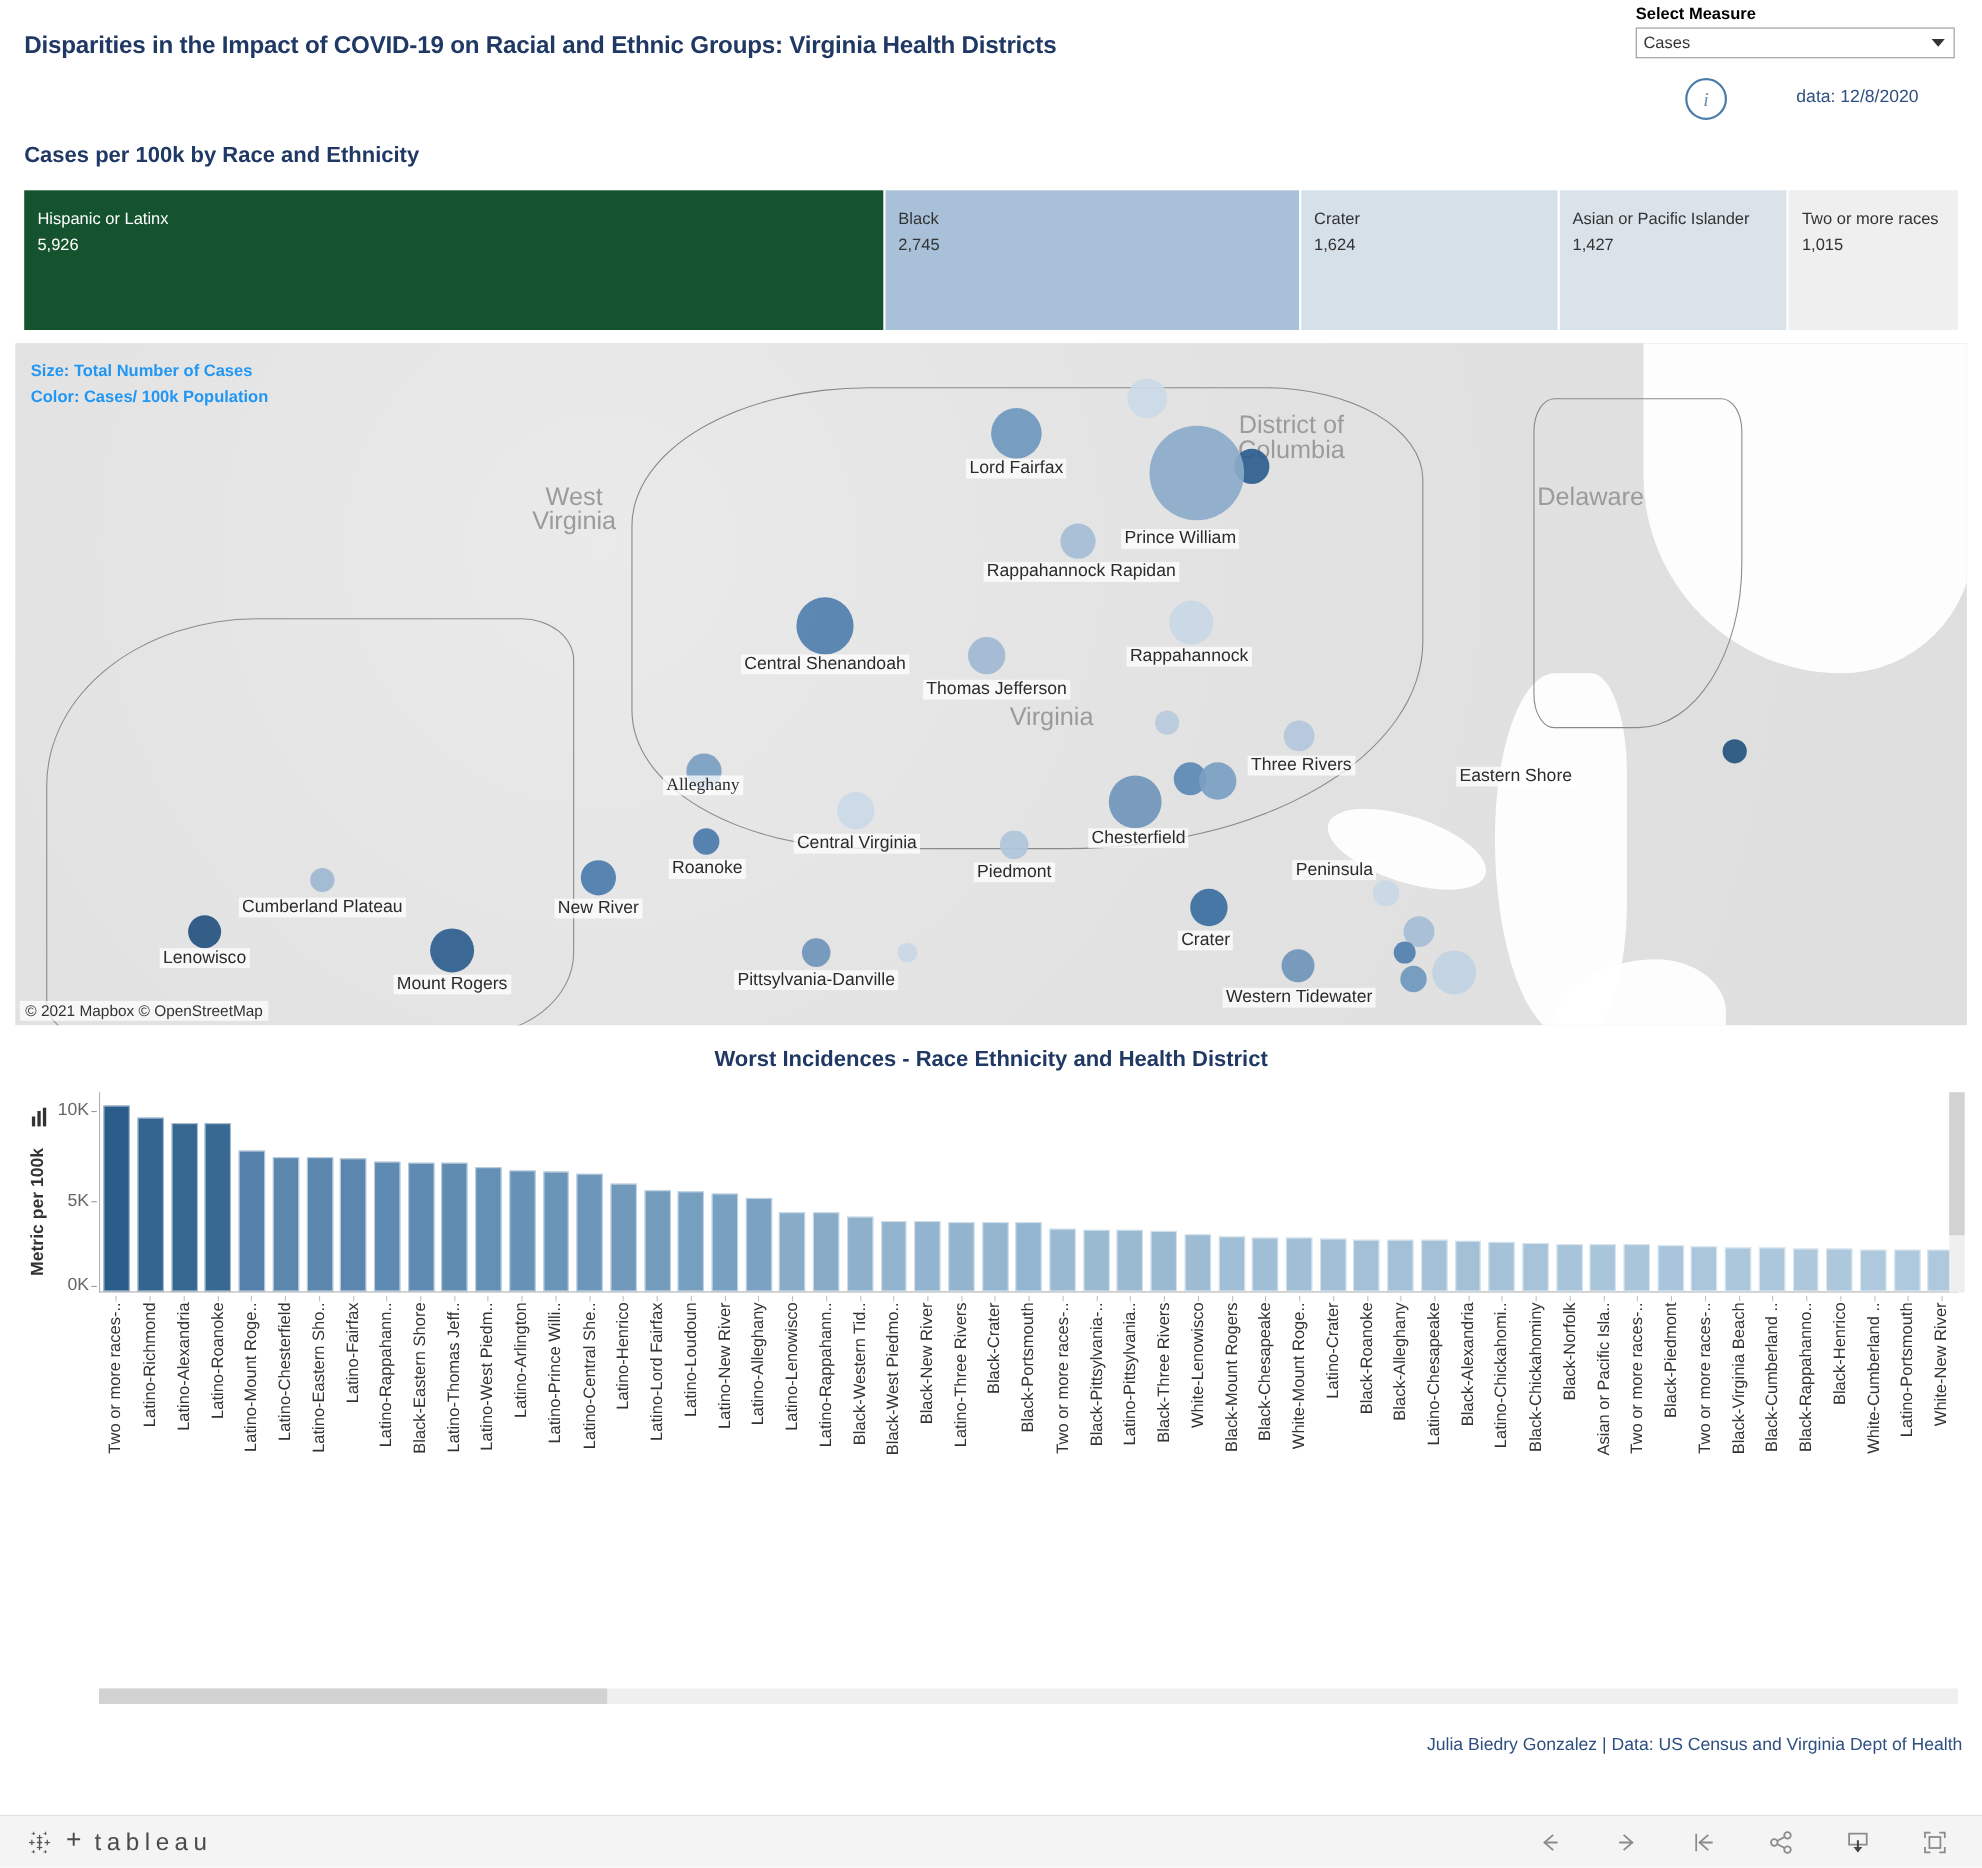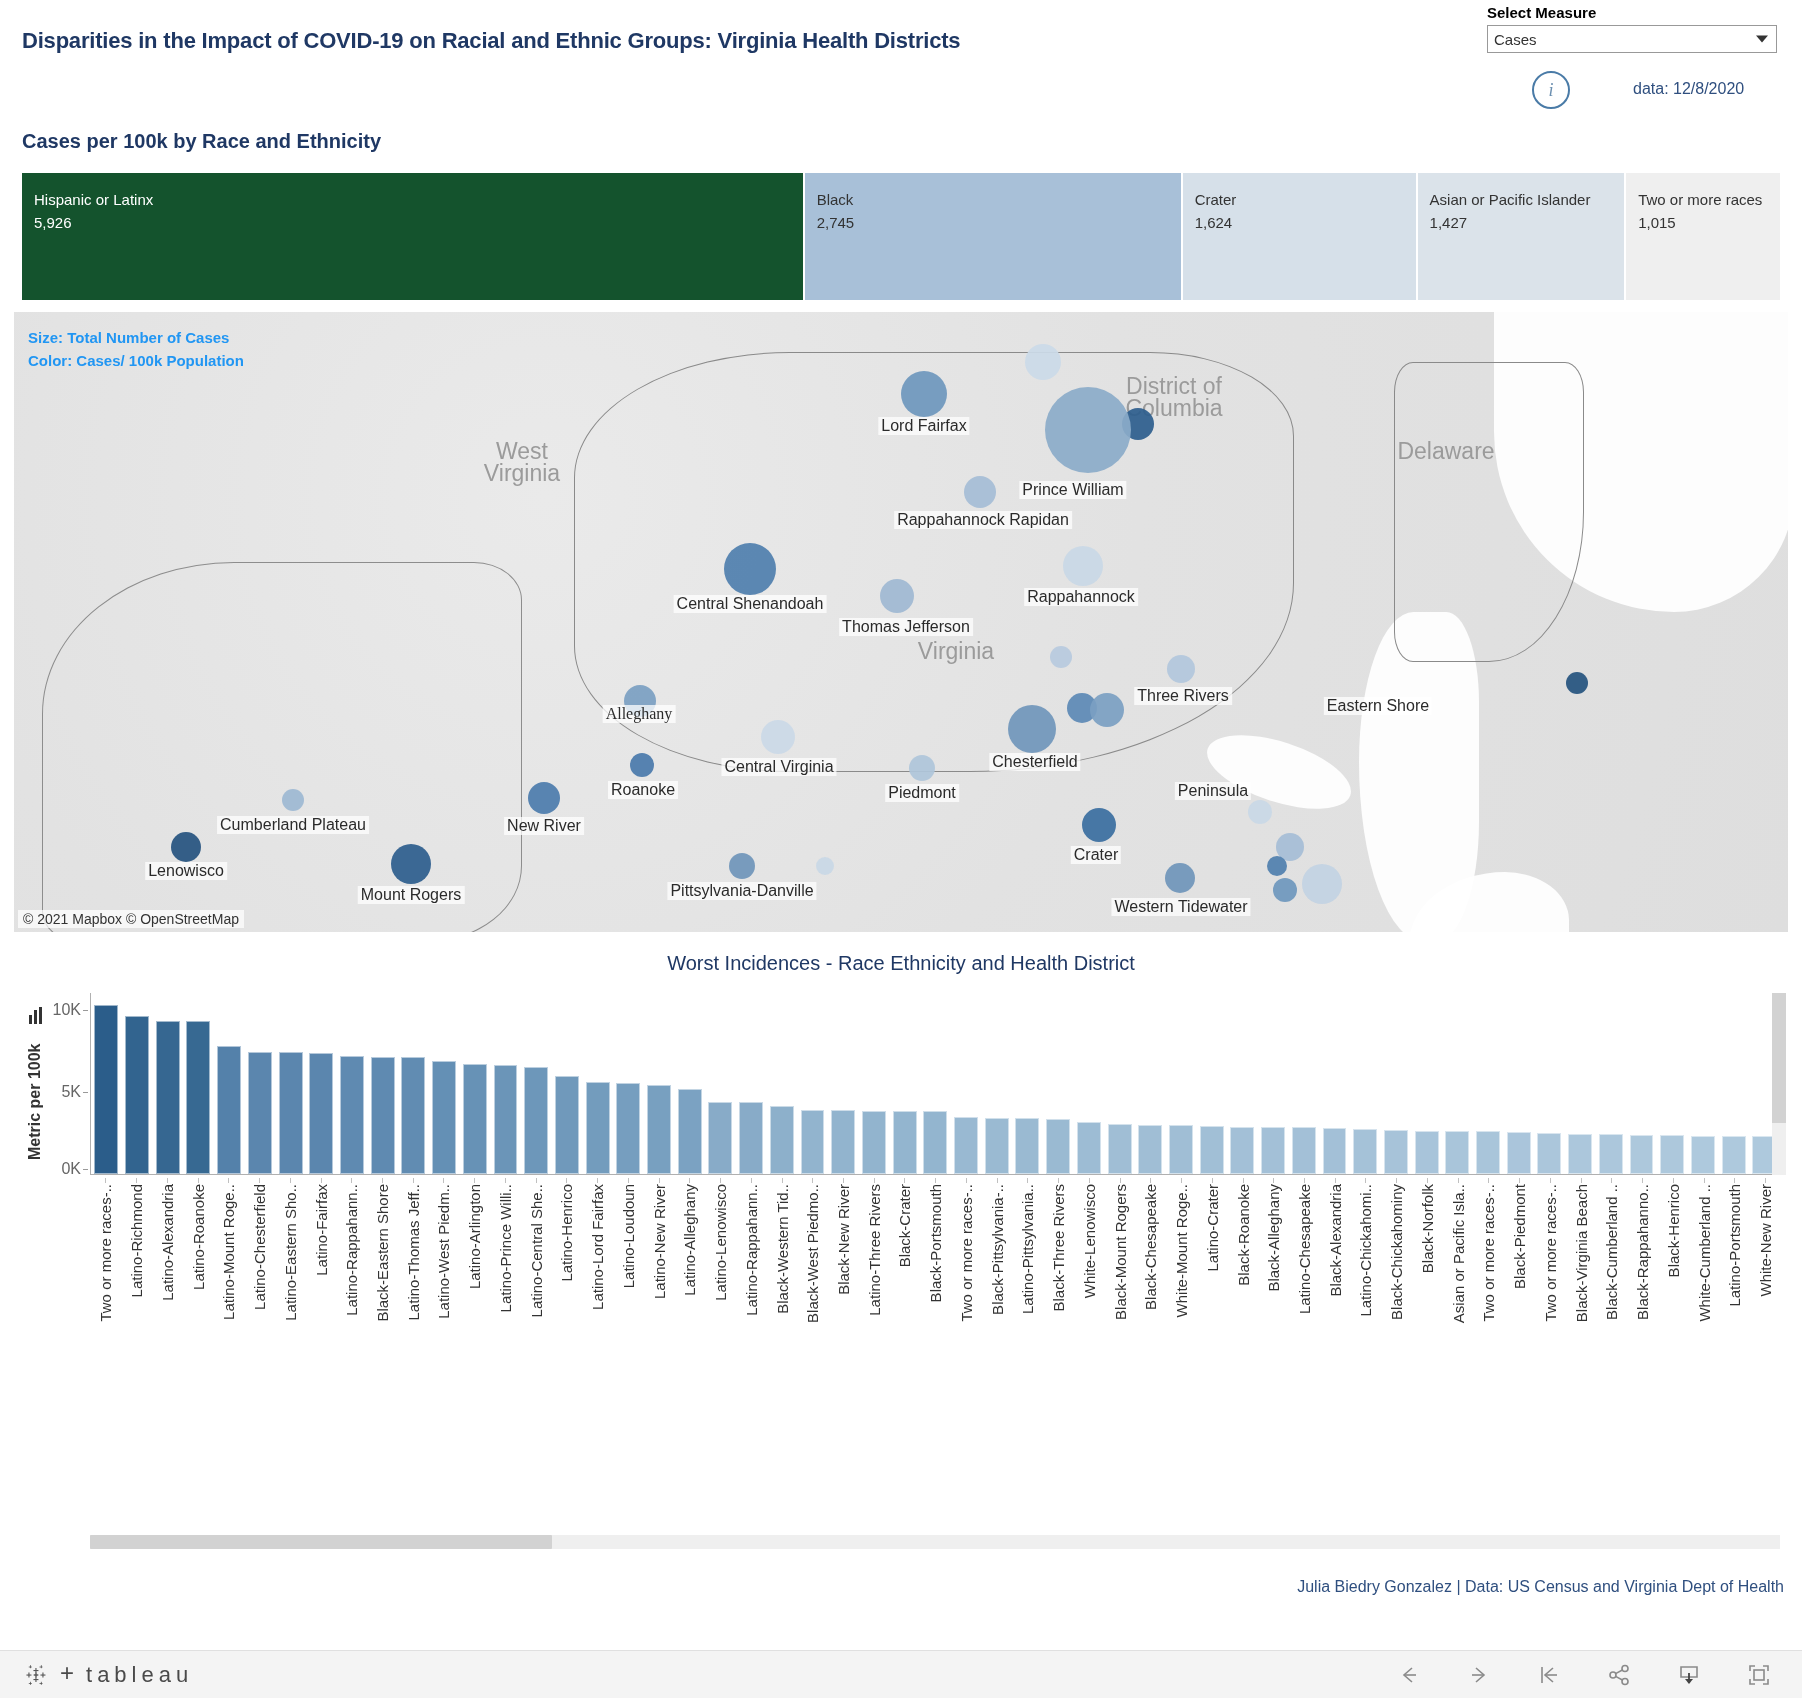--- a/index.html
+++ b/index.html
@@ -85,21 +85,21 @@
   .bubble { position: absolute; border-radius: 50%; z-index: 10; }
   .dist-label {
     position: absolute; z-index: 14; font-size: 16px; color: #2b2b2b;
     background: rgba(255,255,255,0.74); padding: 0 3px; white-space: nowrap;
     transform: translateX(-50%);
   }
 
   
   .bar-title {
     position: absolute; left: 0; top: 952px; width: 1802px; text-align: center;
-    font-size: 20px; font-weight: 400; color: #1f3864;
+    font-size: 20px; font-weight: 700; color: #1f3864;
   }
   .axis-title {
     position: absolute; left: 26px; top: 1042px;
     font-size: 16px; font-weight: 700; color: #333;
     transform: rotate(-90deg); transform-origin: left top;
     white-space: nowrap;
   }
   .axis-title-icon {
     position: absolute; left: 28px; top: 1005px;
     width: 18px; height: 22px;

